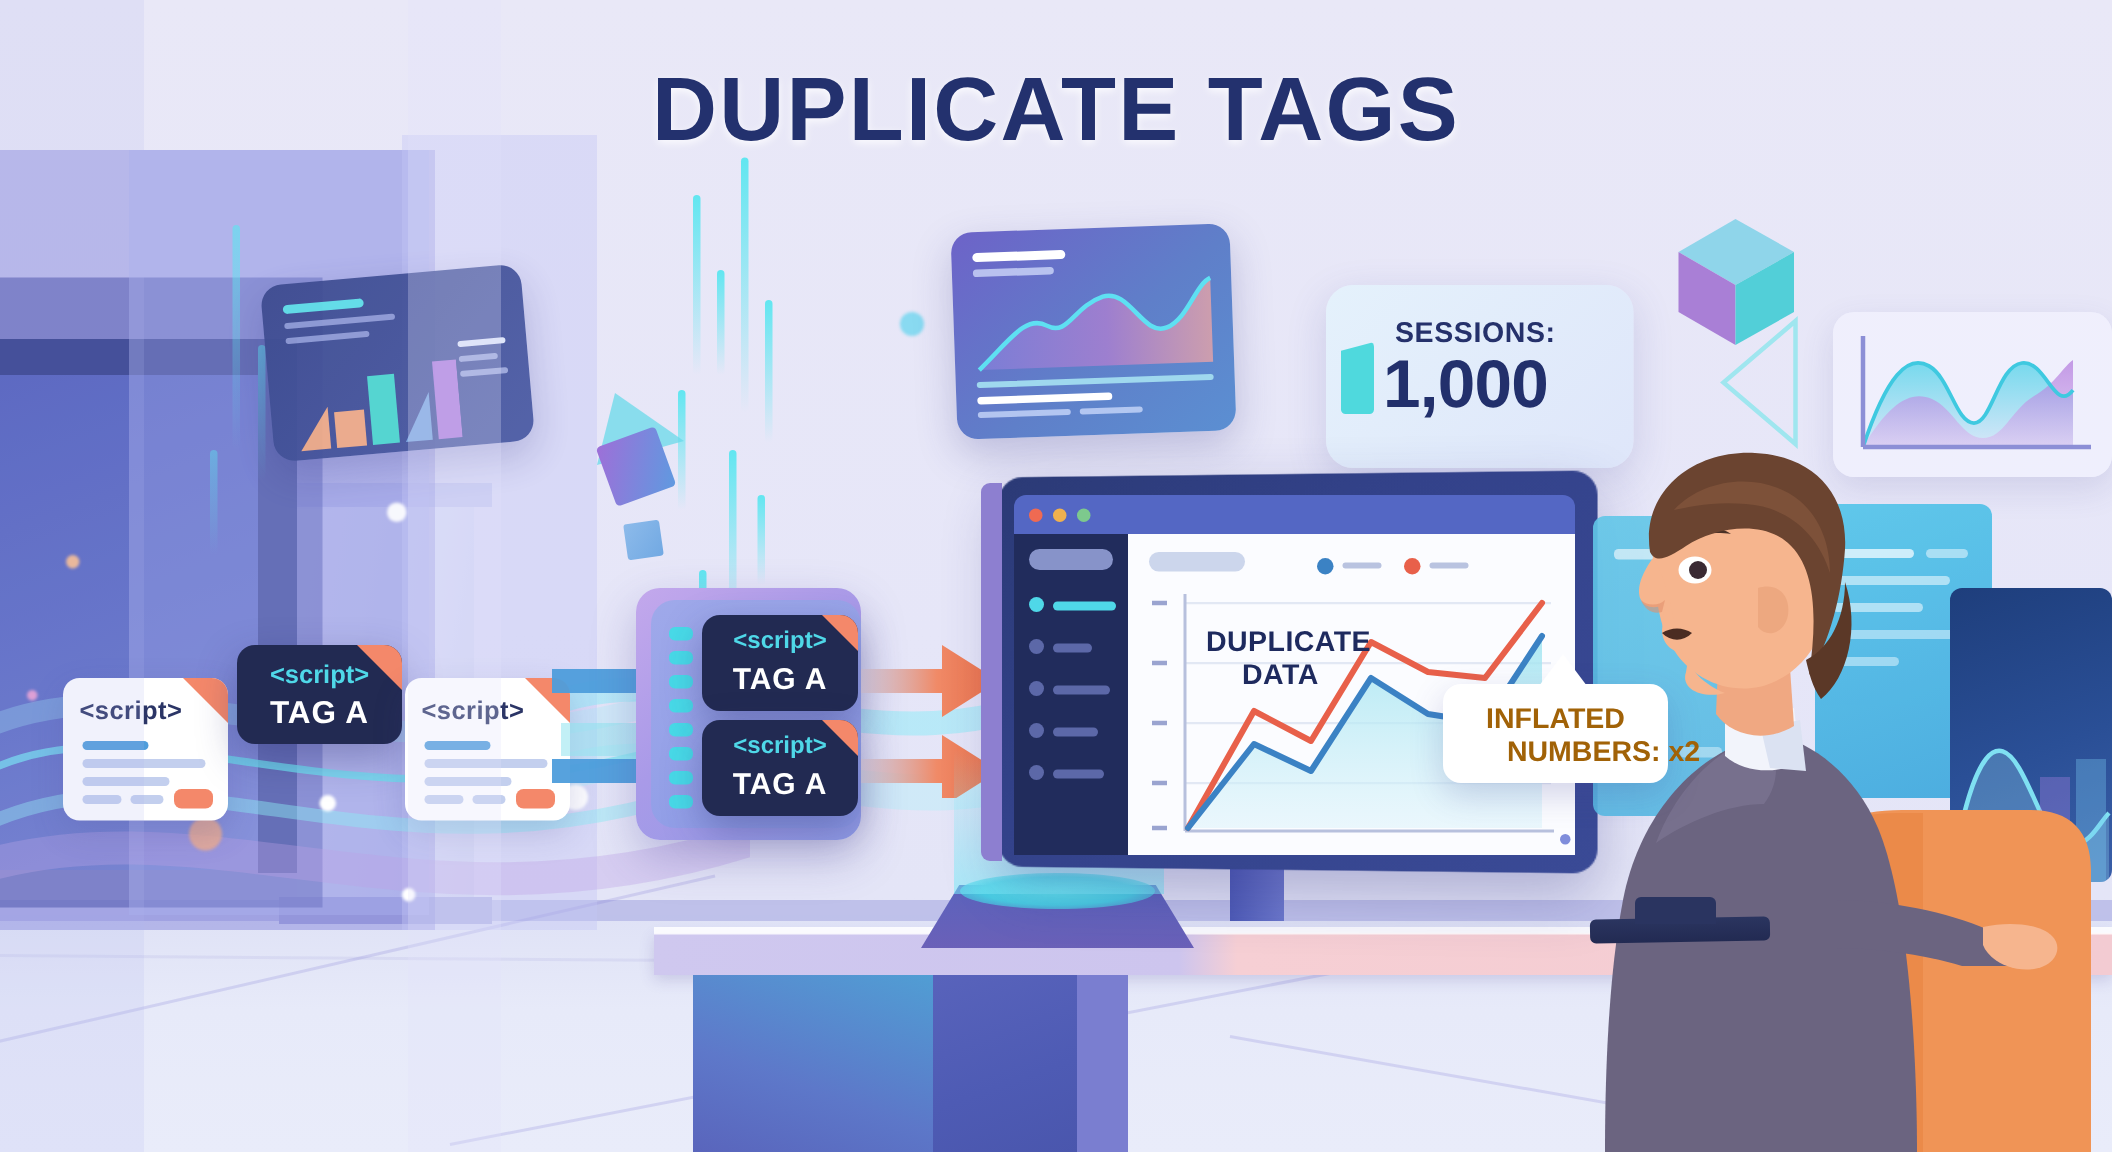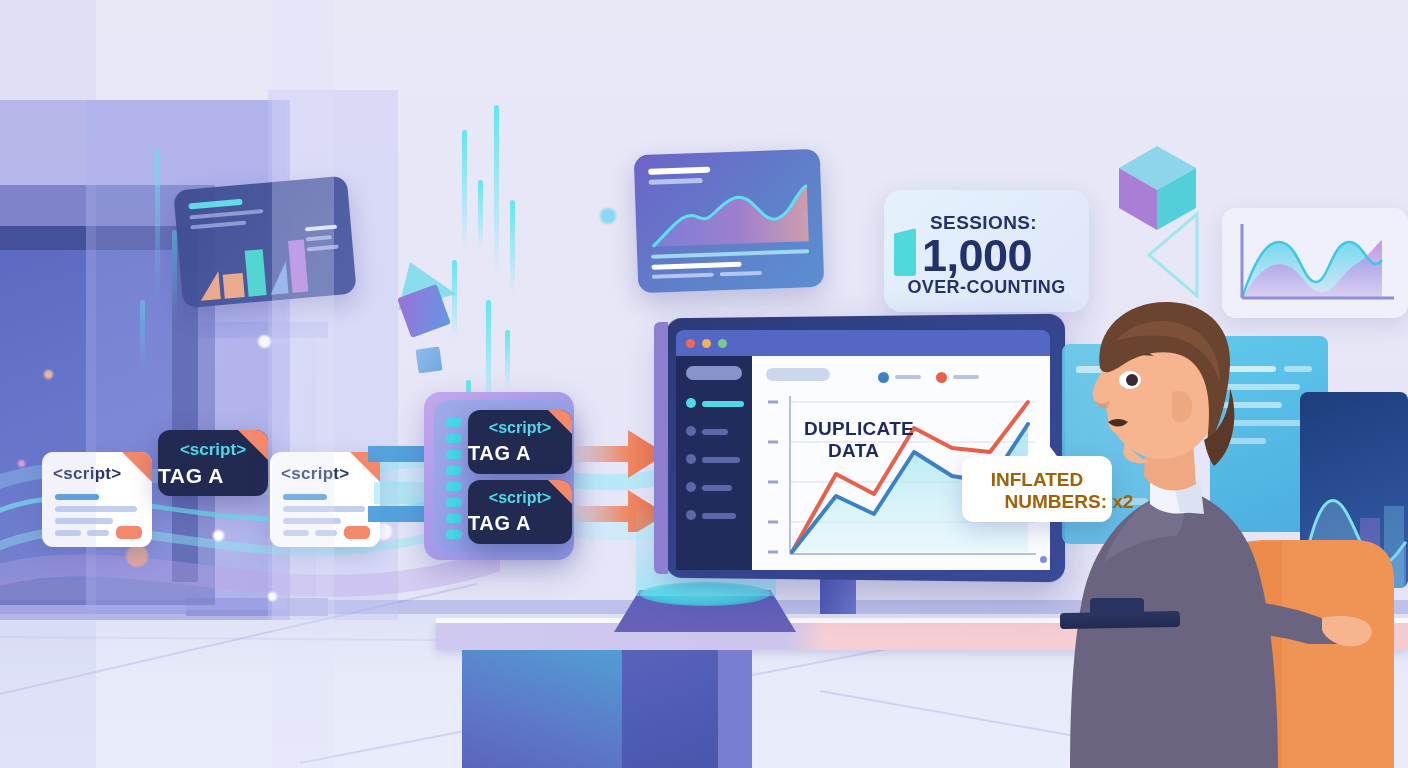--- a/index.html
+++ b/index.html
@@ -47,21 +47,21 @@
     clip-path:polygon(100% 0,100% 100%,0 0);}
   .doccard .code{position:absolute;left:16px;top:18px;font-size:21px;font-weight:bold;color:#2b3566;letter-spacing:.3px;}
   .doccard .ln{position:absolute;height:6px;border-radius:4px;background:#c3cfee;}
   .doccard .ln.blue{background:#4f9ddb;}
   .doccard .btn{position:absolute;border-radius:5px;background:#f4886a;}
   .darkcard{position:absolute;background:#222a52;border-radius:12px;
     box-shadow:0 10px 26px rgba(40,40,110,.35);}
   .darkcard .fold{position:absolute;right:0;top:0;width:30px;height:30px;
     background:#f4886a;border-top-right-radius:12px;clip-path:polygon(100% 0,100% 100%,0 0);}
   .darkcard .code{position:absolute;width:100%;text-align:center;font-size:20px;font-weight:bold;color:#4fd8e8;}
-  .darkcard .tag{position:absolute;width:100%;text-align:left;font-size:24px;font-weight:bold;color:#ffffff;letter-spacing:.6px;}
+  .darkcard .tag{position:absolute;width:100%;text-align:center;font-size:24px;font-weight:bold;color:#ffffff;letter-spacing:.6px;}
   
   .server{position:absolute;border-radius:16px;}
   .led{position:absolute;width:16px;height:9px;border-radius:4px;background:#48dbe8;}
   
   .arrowwrap{position:absolute;}
   
   .monitor-shell{position:absolute;border-radius:16px;}
   .screen{position:absolute;background:#fbfcff;overflow:hidden;}
   .dot{position:absolute;border-radius:50%;}
   .navline{position:absolute;height:6px;border-radius:4px;}
@@ -151,20 +151,21 @@
 
   <svg class="abs" style="left:1112px;top:140px;" width="90" height="95">
     <polygon points="45,6 84,28 45,50 7,28" fill="#8fd5ea"></polygon>
     <polygon points="7,28 45,50 45,90 7,68" fill="#a97fd6"></polygon>
     <polygon points="45,50 84,28 84,68 45,90" fill="#52cfd8"></polygon>
   </svg>
   <svg class="abs" style="left:1145px;top:208px;" width="60" height="95">
     <polygon points="52,6 52,88 4,47" fill="none" stroke="#9fe6ef" stroke-width="3"></polygon>
   </svg>
 
+  <div class="title">DUPLICATE TAGS</div>
 
   <div class="fcard" style="left:178px;top:183px;width:174px;height:118px;transform:rotate(-5deg);
               background:linear-gradient(135deg,#3d4b8f 0%,#4a5aa4 100%);opacity:.93;
               box-shadow:0 10px 26px rgba(50,50,130,.25);">
     <div class="bar" style="left:14px;top:14px;width:54px;height:6px;background:#5fe0e8;"></div>
     <div class="bar" style="left:14px;top:26px;width:74px;height:4px;background:#8e9ad4;"></div>
     <div class="bar" style="left:14px;top:36px;width:56px;height:4px;background:#8e9ad4;"></div>
     <div class="bar" style="left:128px;top:48px;width:32px;height:4px;background:#dfe6fa;"></div>
     <div class="bar" style="left:128px;top:58px;width:26px;height:4px;background:#9aa6da;"></div>
     <div class="bar" style="left:128px;top:68px;width:32px;height:4px;background:#9aa6da;"></div>
@@ -218,21 +219,20 @@
       <line x1="6" y1="4" x2="6" y2="78" stroke="#8c8fd6" stroke-width="3"></line>
       <line x1="6" y1="78" x2="158" y2="78" stroke="#8c8fd6" stroke-width="3"></line>
     </svg>
   </div>
 
   <div class="sessions-card" style="left:884px;top:190px;width:205px;height:122px;">
     <div class="abs" style="left:10px;top:38px;width:22px;height:48px;background:#4fd9dd;
          border-radius:3px;clip-path:polygon(0 12%,100% 0,100% 100%,0 100%);"></div>
     <div class="sess-label" style="left:46px;top:22px;">SESSIONS:</div>
     <div class="sess-num" style="left:38px;top:40px;">1,000</div>
-    <div class="sess-sub" style="top:86px;">OVER-COUNTING</div>
   </div>
 
   <div class="doccard" style="left:42px;top:452px;width:110px;height:95px;">
     <div class="fold"></div>
     <div class="code" style="font-size:17px;top:12px;left:11px;">&lt;script&gt;</div>
     <div class="ln blue" style="left:13px;top:42px;width:44px;"></div>
     <div class="ln" style="left:13px;top:54px;width:82px;"></div>
     <div class="ln" style="left:13px;top:66px;width:58px;"></div>
     <div class="ln" style="left:13px;top:78px;width:26px;"></div>
     <div class="ln" style="left:45px;top:78px;width:22px;"></div>

